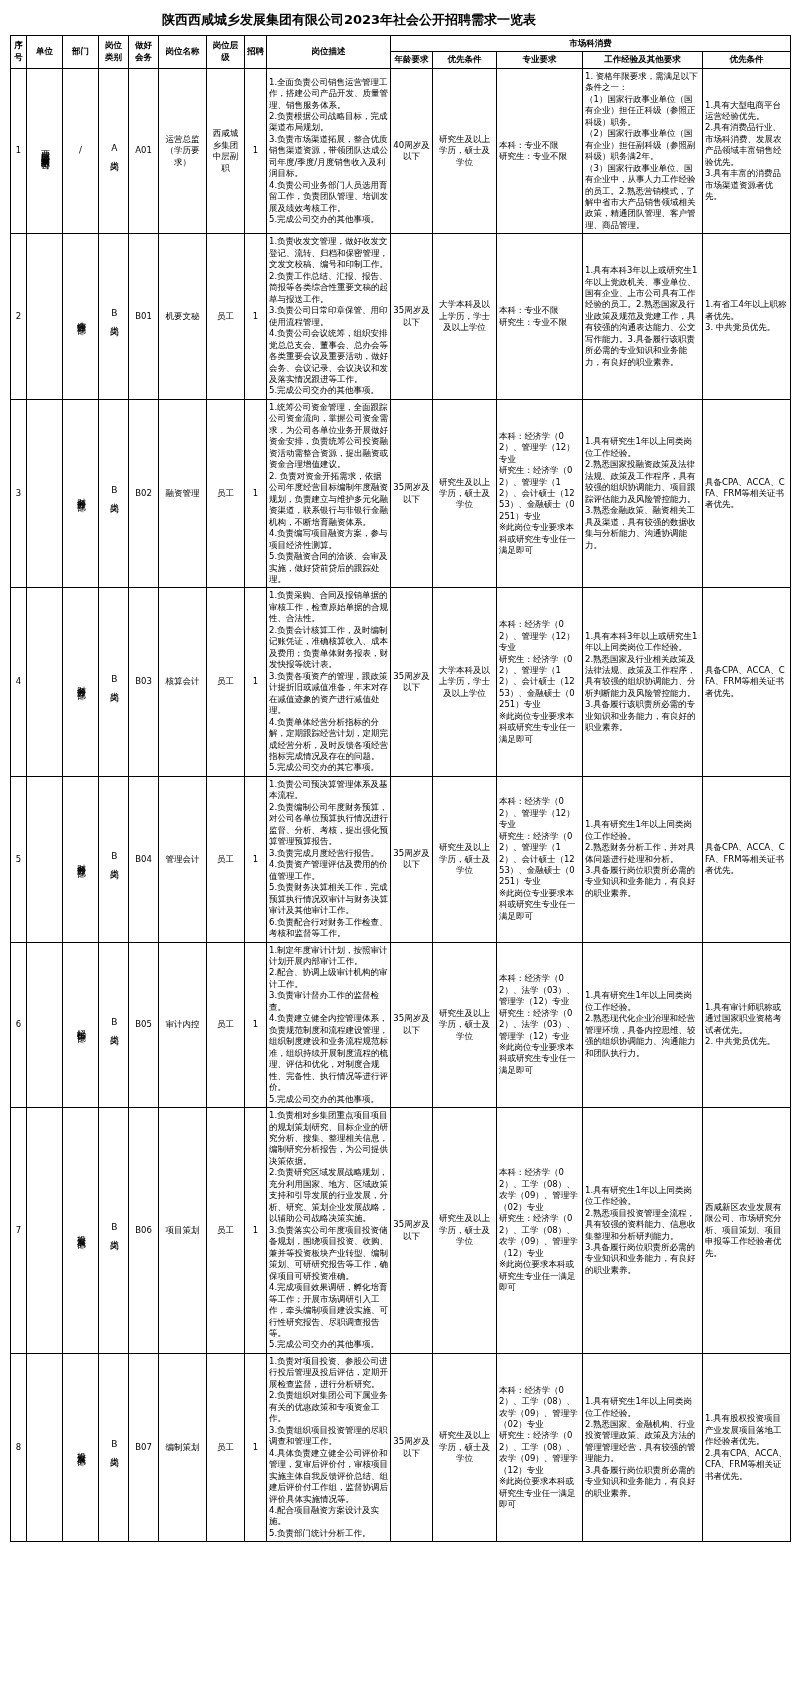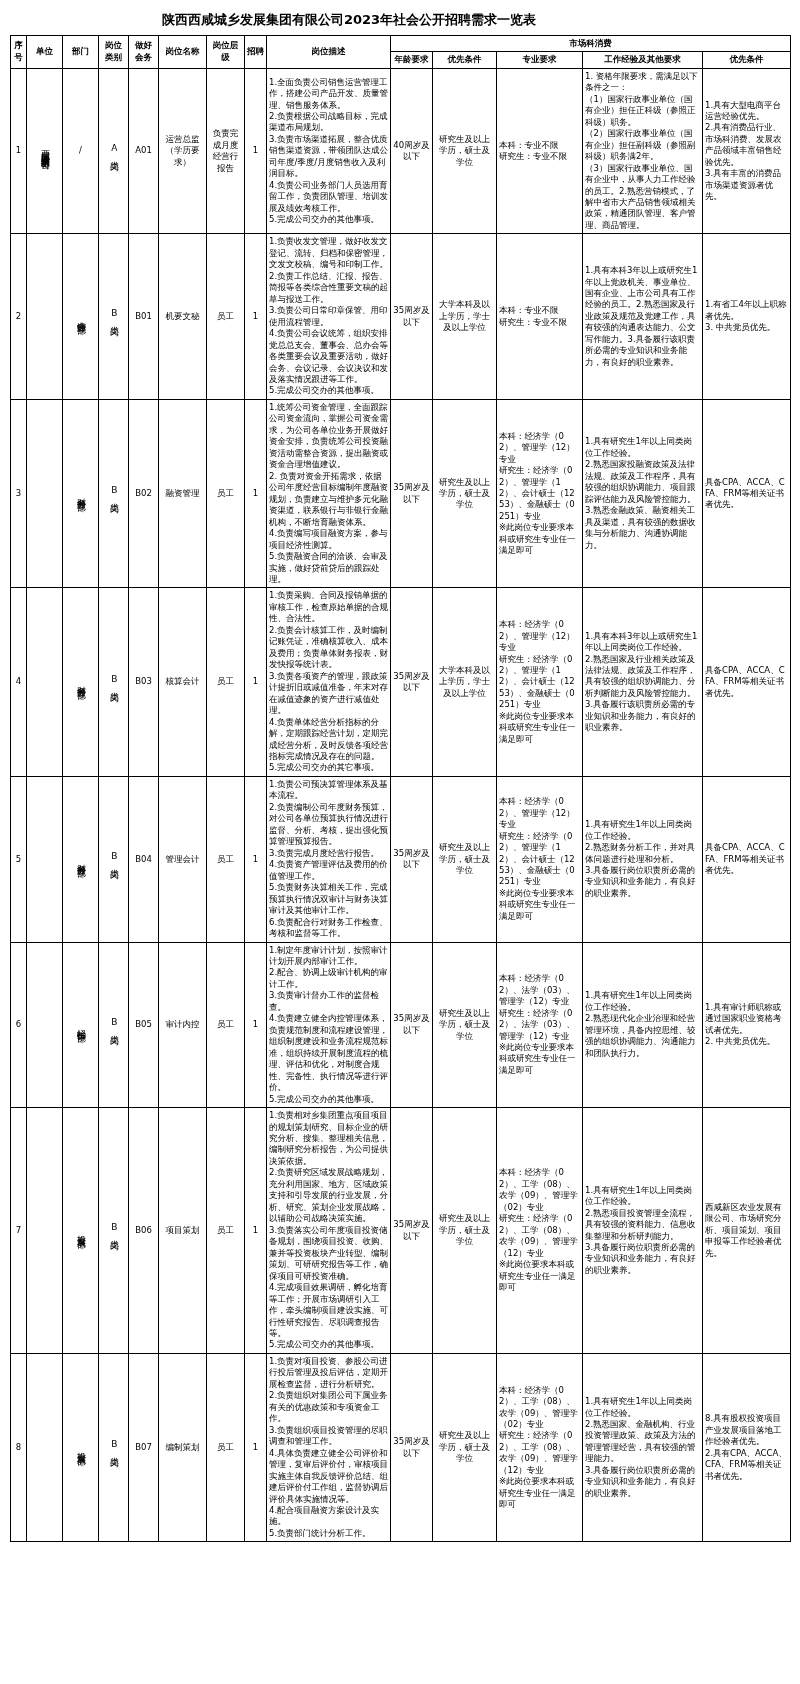--- a/index.html
+++ b/index.html
@@ -122,21 +122,21 @@
     </thead>
     <tbody>
 
       <tr>
         <td class="center">1</td>
         <td class="center"><span class="vtext">西咸新区农业发展有限公司</span></td>
         <td class="center">/</td>
         <td class="center"><span class="vtext">A类岗</span></td>
         <td class="center">A01</td>
         <td class="center">运营总监（学历要求）</td>
-        <td class="center">负责完成月度经营行报告</td>
+        <td class="center">西咸城乡集团中层副职</td>
         <td class="center">1</td>
         <td class="cell-body">1.全面负责公司销售运营管理工作，搭建公司产品开发、质量管理、销售服务体系。
 2.负责根据公司战略目标，完成渠道布局规划。
 3.负责市场渠道拓展，整合优质销售渠道资源，带领团队达成公司年度/季度/月度销售收入及利润目标。
 4.负责公司业务部门人员选用育留工作，负责团队管理、培训发展及绩效考核工作。
 5.完成公司交办的其他事项。</td>
         <td class="center">40周岁及以下</td>
         <td class="center">研究生及以上学历，硕士及学位</td>
         <td class="cell-body">本科：专业不限
 研究生：专业不限</td>
@@ -312,19 +312,19 @@
 4.配合项目融资方案设计及实施。
 5.负责部门统计分析工作。</td>
         <td class="center">35周岁及以下</td>
         <td class="center">研究生及以上学历，硕士及学位</td>
         <td class="cell-body">本科：经济学（02）、工学（08）、农学（09）、管理学（02）专业
 研究生：经济学（02）、工学（08）、农学（09）、管理学（12）专业
 ※此岗位要求本科或研究生专业任一满足即可</td>
         <td class="cell-body">1.具有研究生1年以上同类岗位工作经验。
 2.熟悉国家、金融机构、行业投资管理政策、政策及方法的管理管理经营，具有较强的管理能力。
 3.具备履行岗位职责所必需的专业知识和业务能力，有良好的职业素养。</td>
-        <td class="cell-body">8.具有股权投资项目产业发展项目落地工作经验者优先。
+        <td class="cell-body">1.具有股权投资项目产业发展项目落地工作经验者优先。
 2.具有CPA、ACCA、CFA、FRM等相关证书者优先。</td>
       </tr>
 
     </tbody>
   </table>
 </div>
 
 </body></html>

